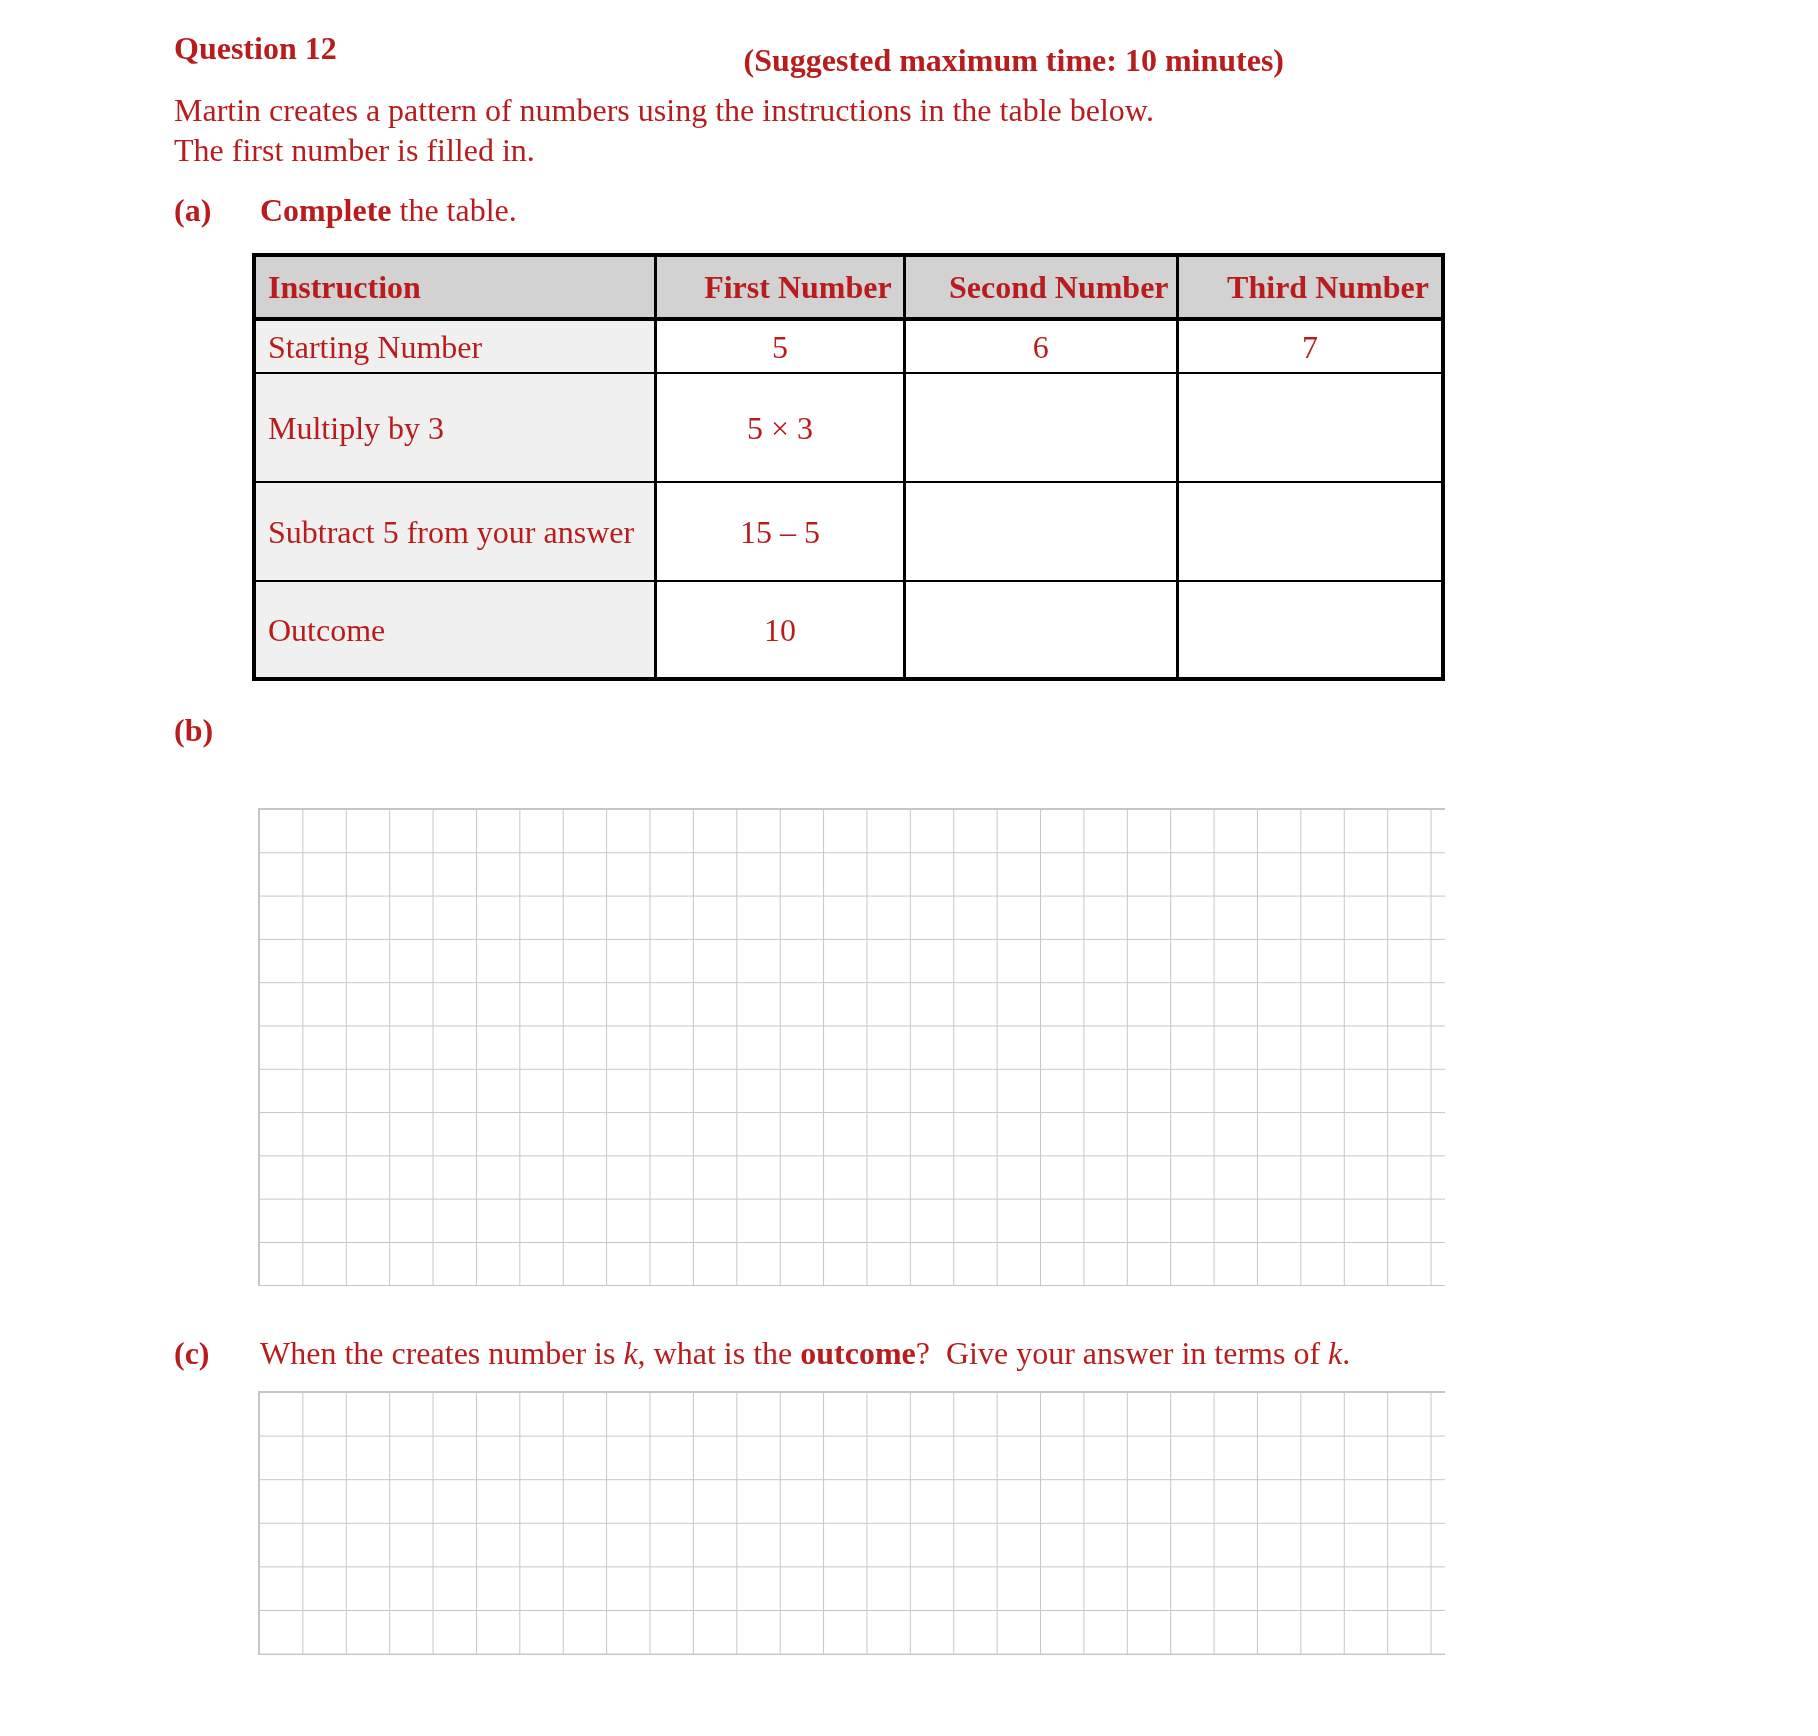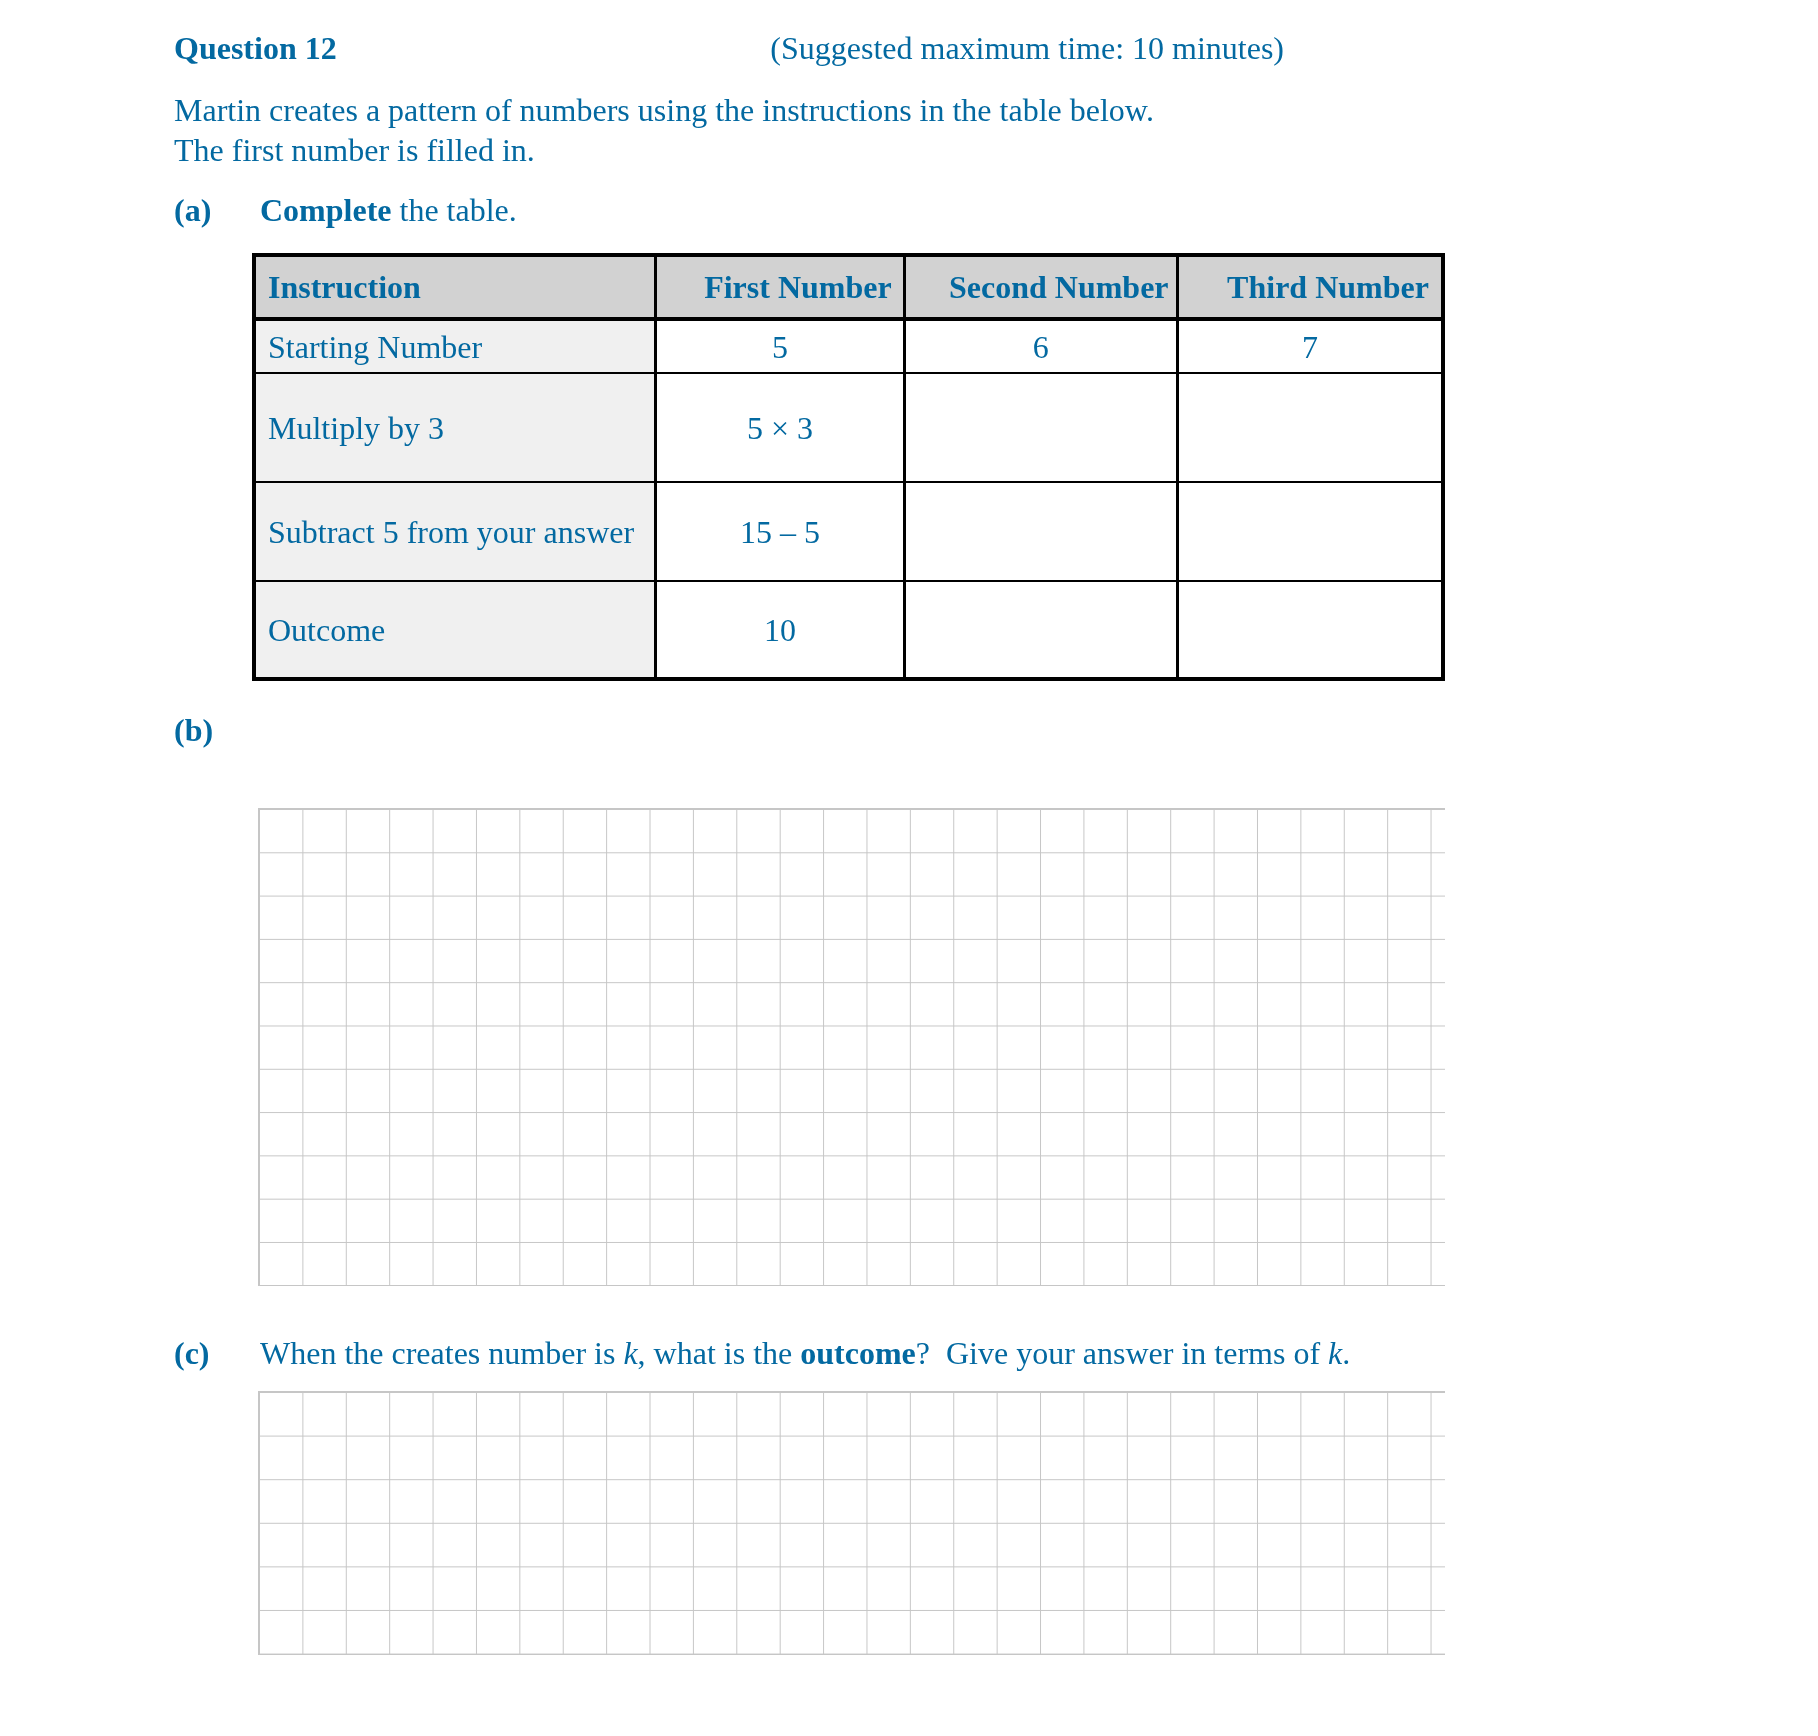--- a/index.html
+++ b/index.html
@@ -8,29 +8,29 @@
     background: #ffffff;
   }
   .page {
     position: relative;
     width: 1445px;
     height: 1736px;
     background: #ffffff;
     font-family: "Liberation Serif", "DejaVu Serif", serif;
     font-size: 32px;
     line-height: 40px;
-    color: #0369a1;
+    color: #b91c1c;
     overflow: hidden;
   }
   .abs { position: absolute; }
   .txt { white-space: pre-wrap; }
 
   
   .question-number { left: 174px; top: 28px; font-weight: bold; }
-  .time-note { right: 161px; top: 28px; font-weight: normal; }
+  .time-note { right: 161px; top: 40px; font-weight: bold; }
 
   
   .intro { left: 174px; top: 90px; }
 
   
   .part-label { left: 174px; font-weight: bold; }
   .part-text { left: 260px; }
   .part-a-row { top: 190px; }
   .part-b-row { top: 710px; }
   .part-c-row { top: 1333px; }

